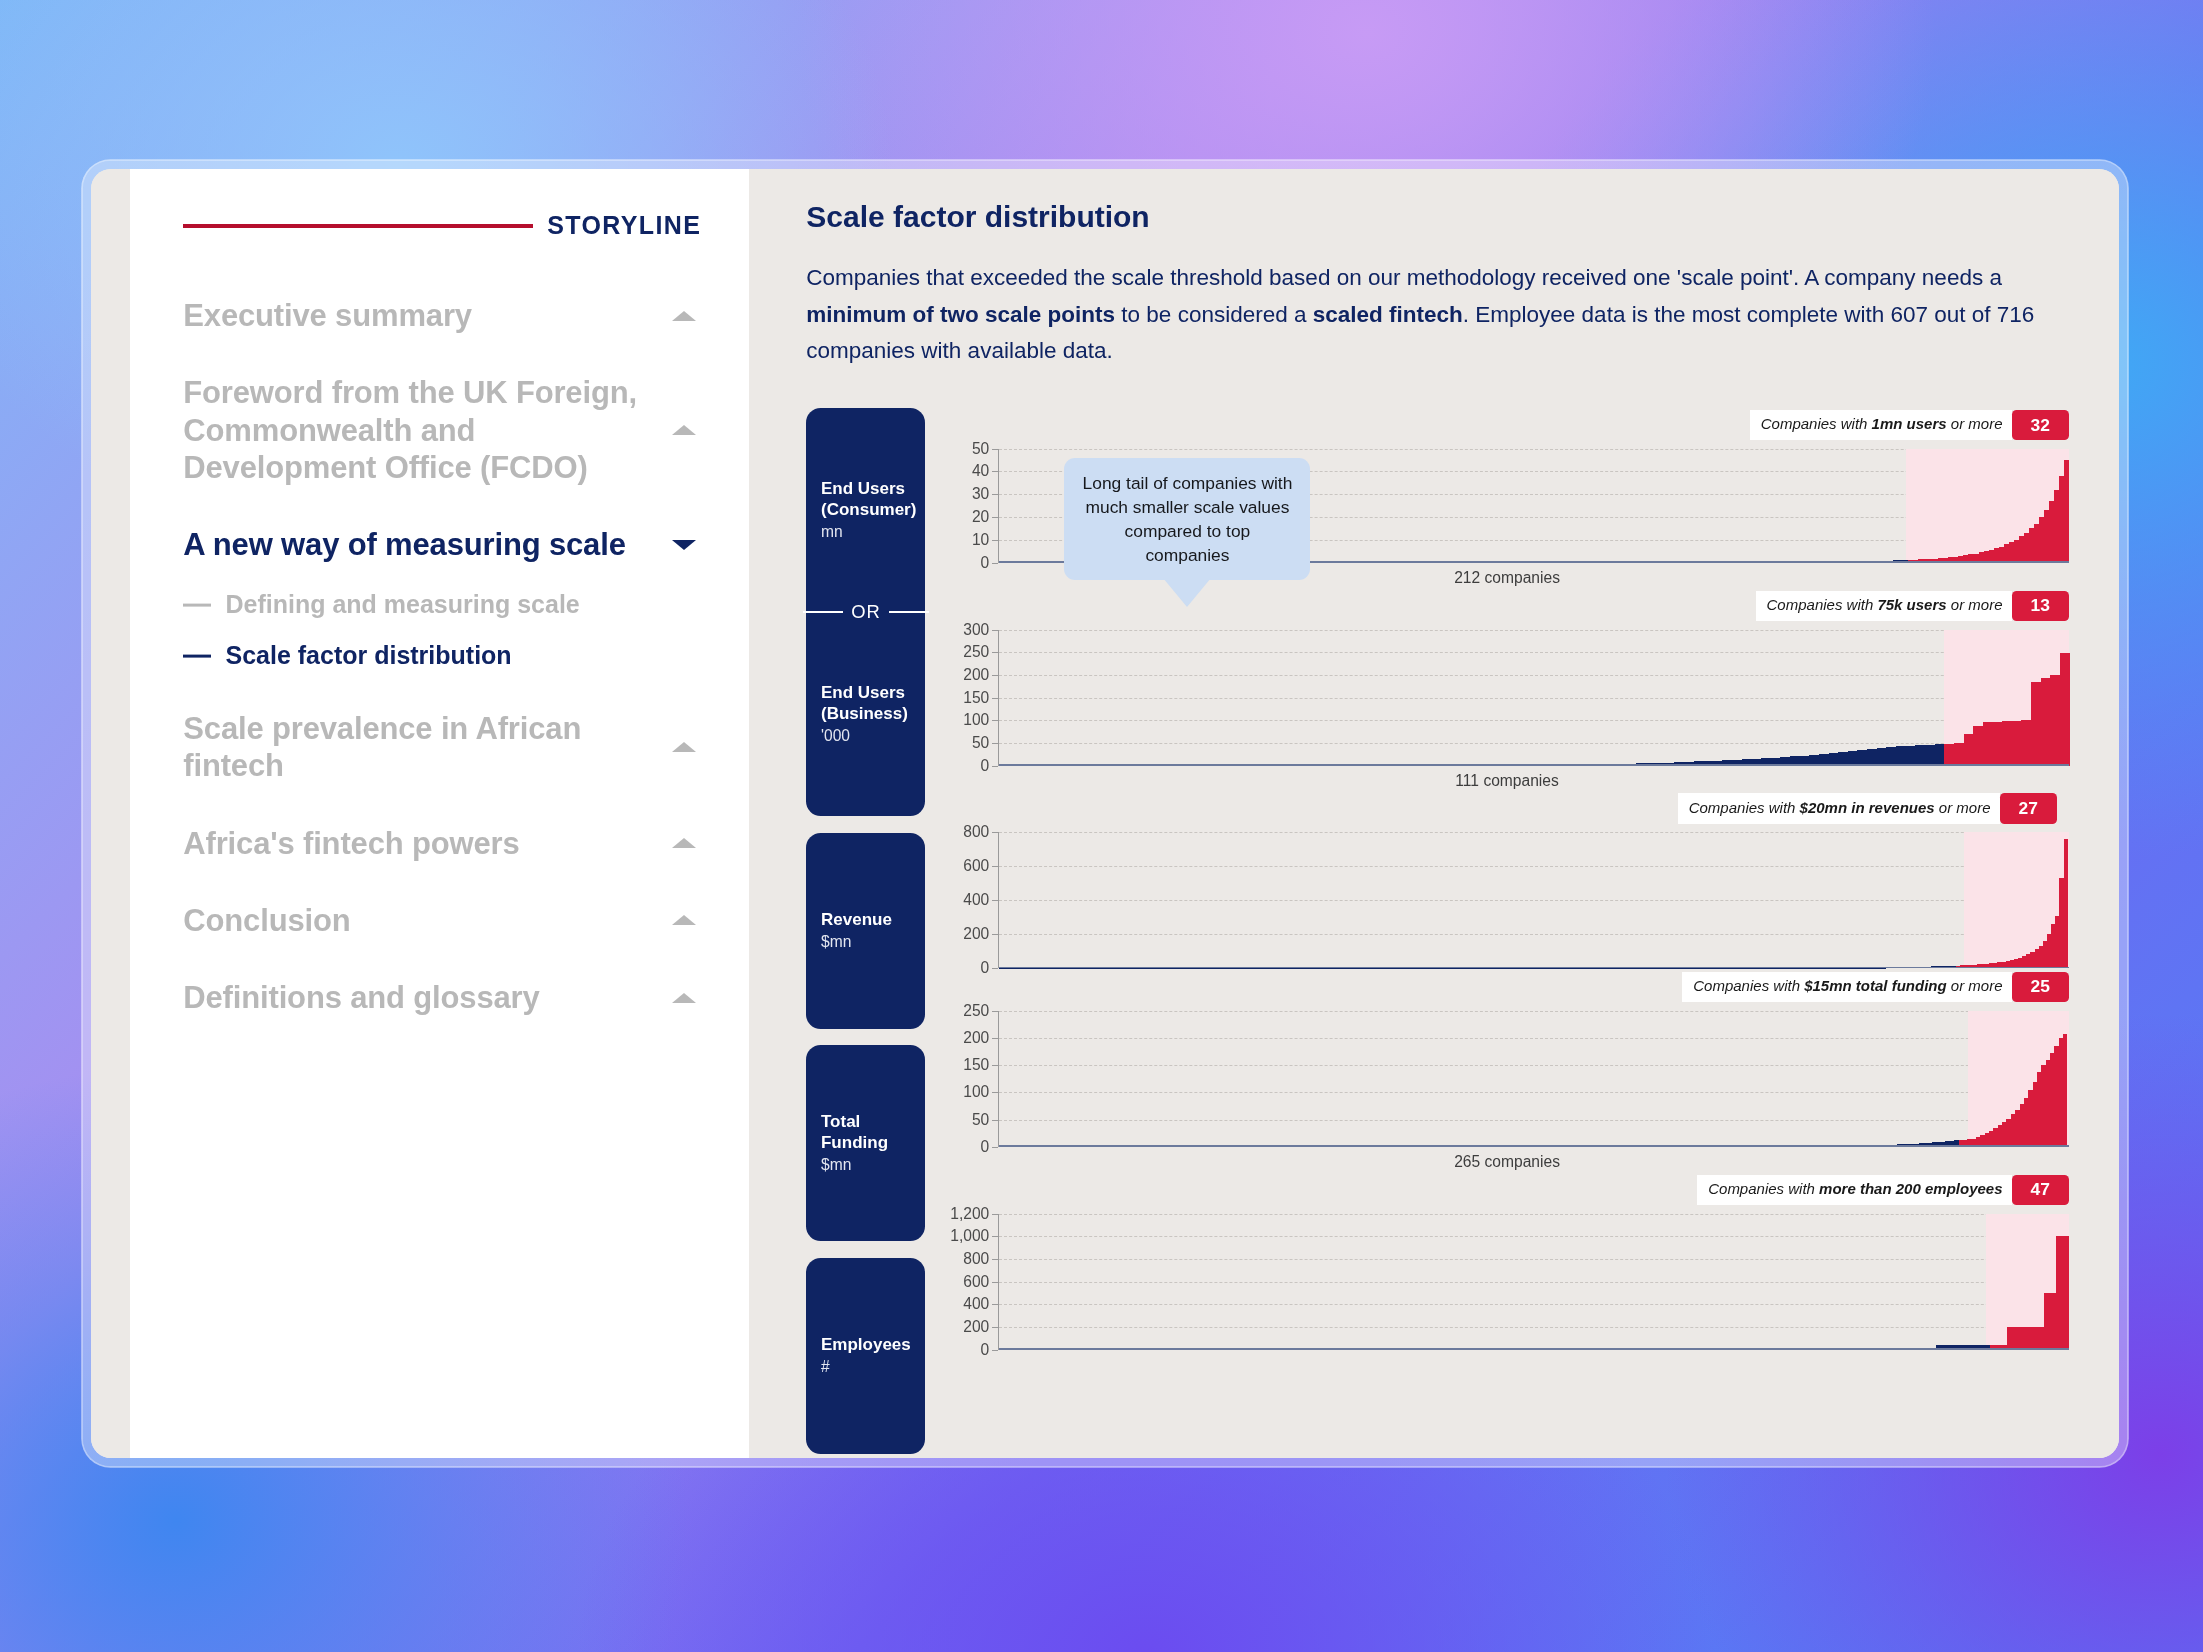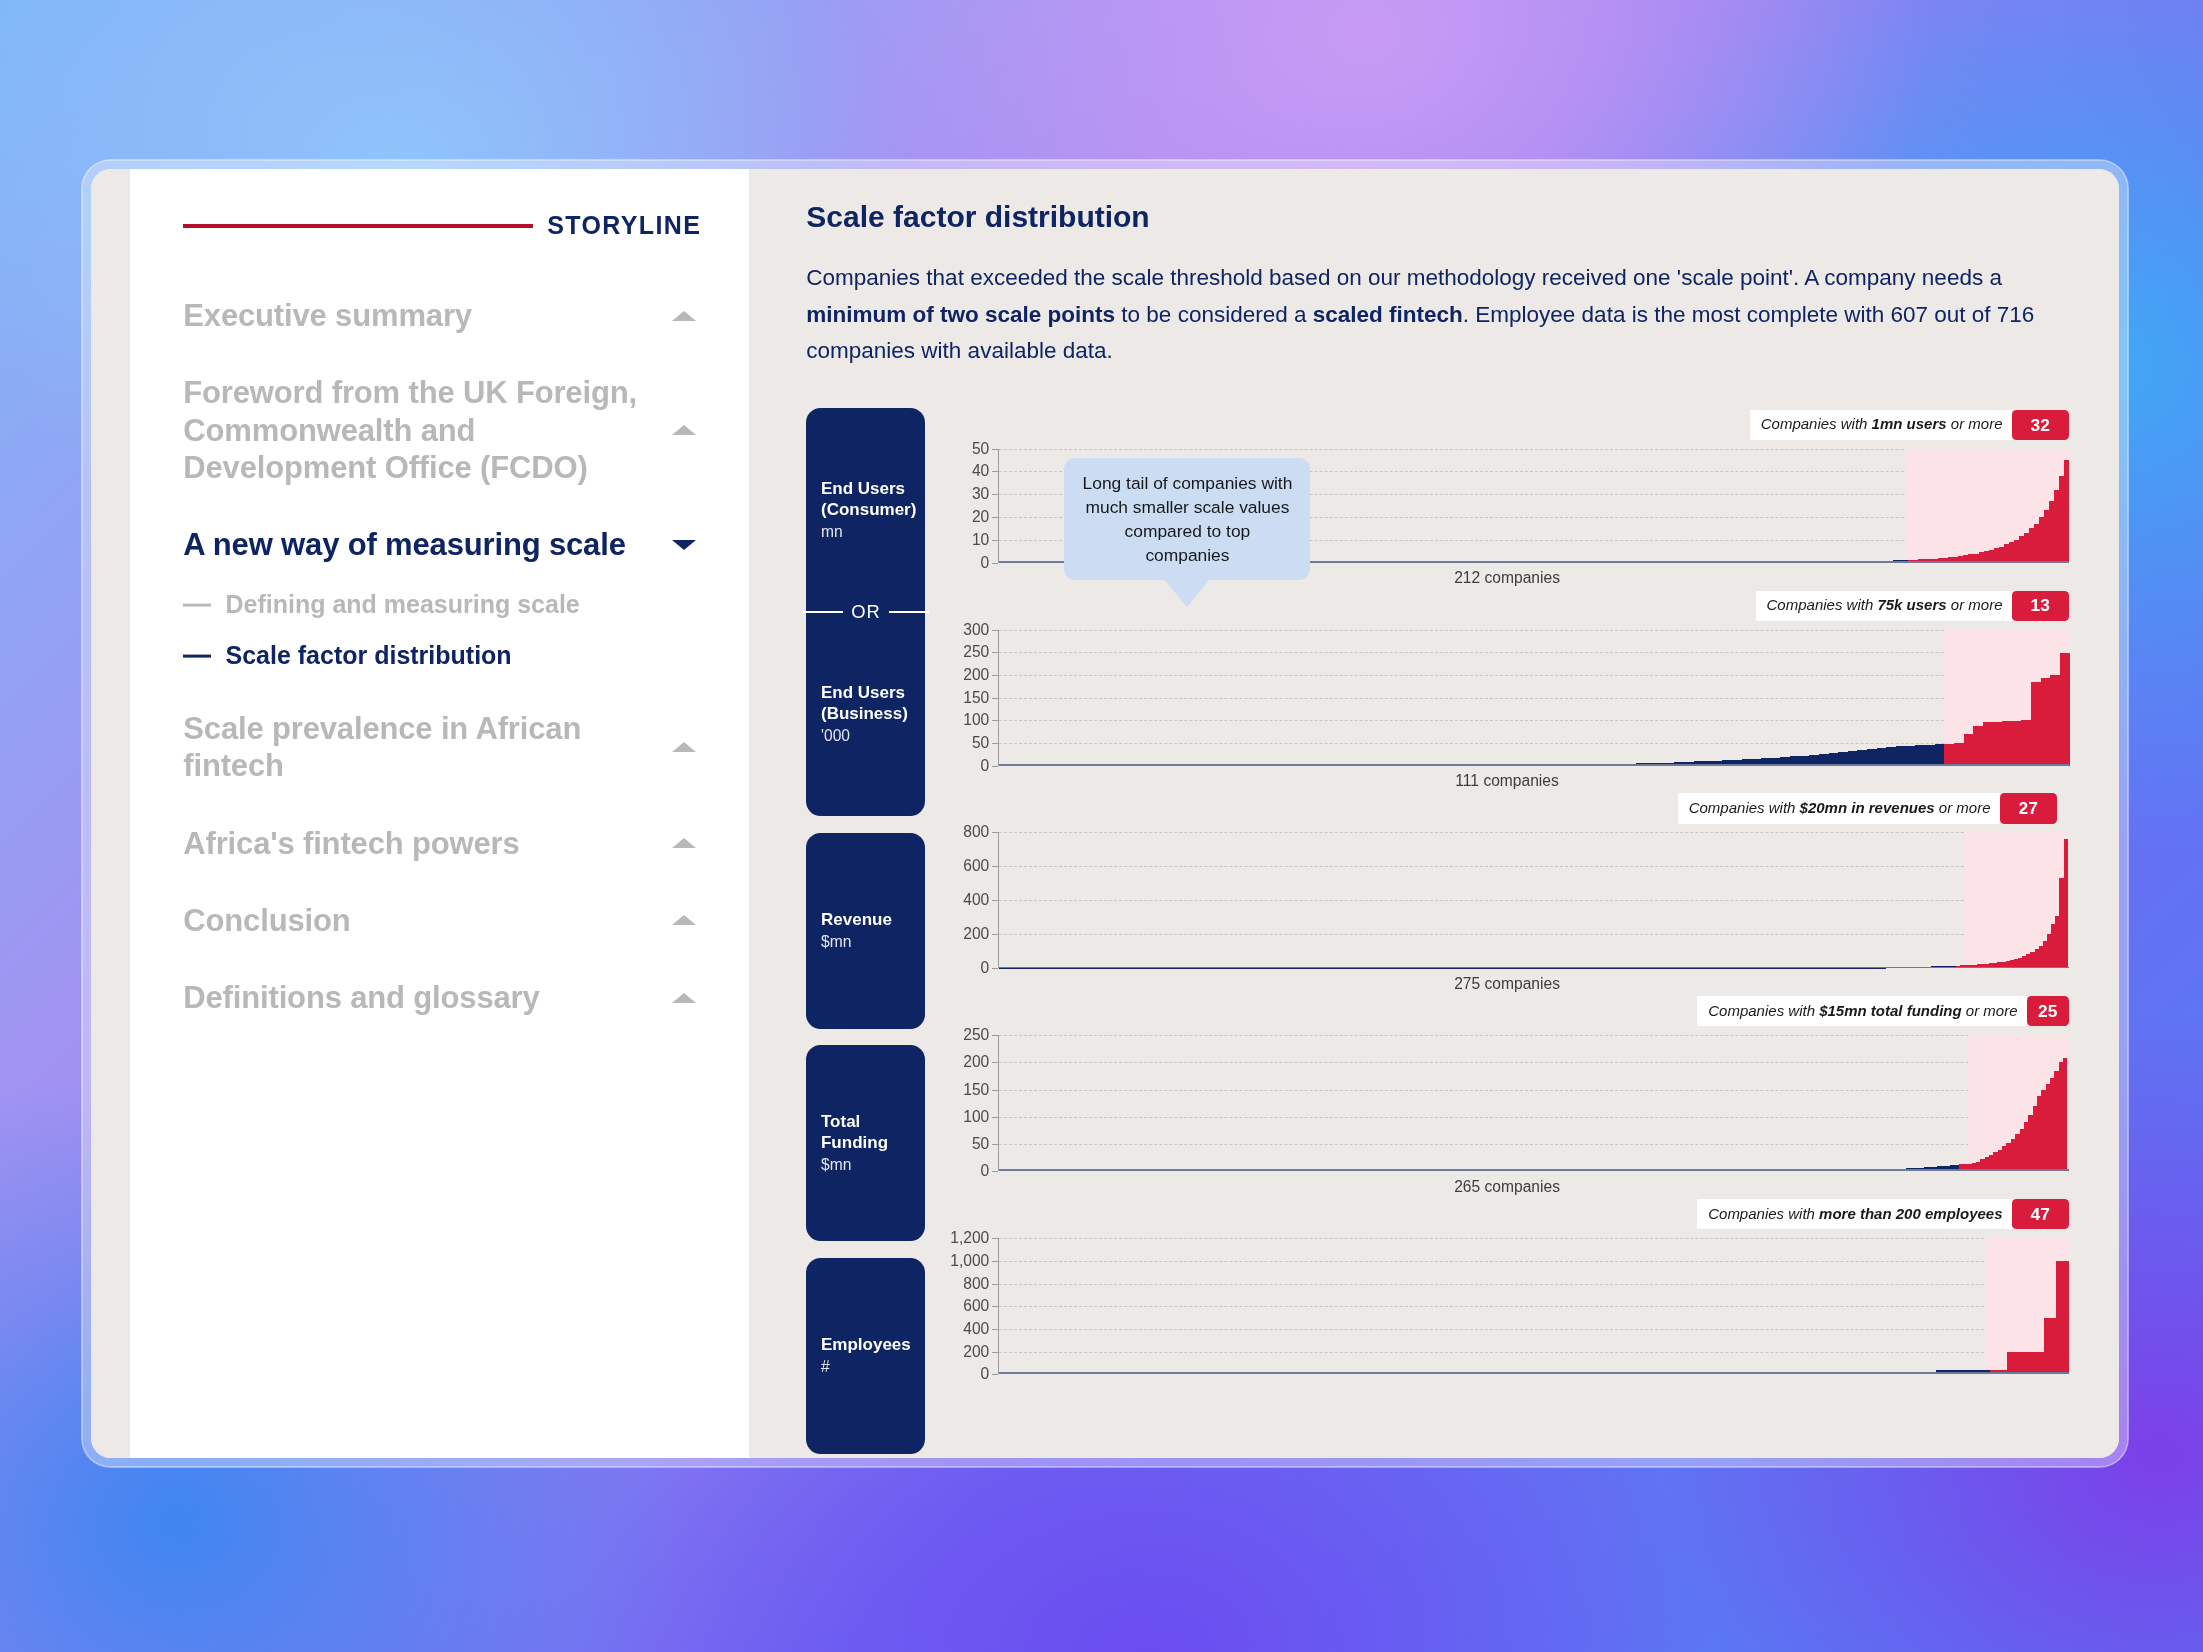--- a/index.html
+++ b/index.html
@@ -1099,21 +1099,20 @@
                     <div class="bar red" style="height: 66.25%;"></div>
                     <div class="bar red" style="height: 95%;"></div>
                   </div>
                   <div class="baseline"></div>
                 </div>
               </div>
               <div class="badge-wrap" style="right: 12px; top: -13px;">
                 <div class="badge-caption">Companies with <b>$20mn in revenues</b> or more</div>
                 <div class="badge-count" style="width:57px">27</div>
               </div>
-              <div class="xlabel">275 companies</div>
             </div>
             <div class="plot-row">
               <div class="plot-inner" style="height: 136px; margin-top: 26px;">
                 <div class="yaxis">
                   <div class="ytick" style="top: 100%;">0</div>
                   <div class="ytick" style="top: 80%;">50</div>
                   <div class="ytick" style="top: 60%;">100</div>
                   <div class="ytick" style="top: 40%;">150</div>
                   <div class="ytick" style="top: 20%;">200</div>
                   <div class="ytick" style="top: 0%;">250</div>
@@ -1370,21 +1369,21 @@
                     <div class="bar red" style="height: 68.8%;"></div>
                     <div class="bar red" style="height: 74%;"></div>
                     <div class="bar red" style="height: 80%;"></div>
                     <div class="bar red" style="height: 83.2%;"></div>
                   </div>
                   <div class="baseline"></div>
                 </div>
               </div>
               <div class="badge-wrap" style="right: 0px; top: -13px;">
                 <div class="badge-caption">Companies with <b>$15mn total funding</b> or more</div>
-                <div class="badge-count" style="width:42px">25</div>
+                <div class="badge-count" style="width:57px">25</div>
               </div>
               <div class="xlabel">265 companies</div>
             </div>
             <div class="plot-row">
               <div class="plot-inner" style="height: 136px; margin-top: 26px;">
                 <div class="yaxis">
                   <div class="ytick" style="top: 100%;">0</div>
                   <div class="ytick" style="top: 83.3333%;">200</div>
                   <div class="ytick" style="top: 66.6667%;">400</div>
                   <div class="ytick" style="top: 50%;">600</div>

